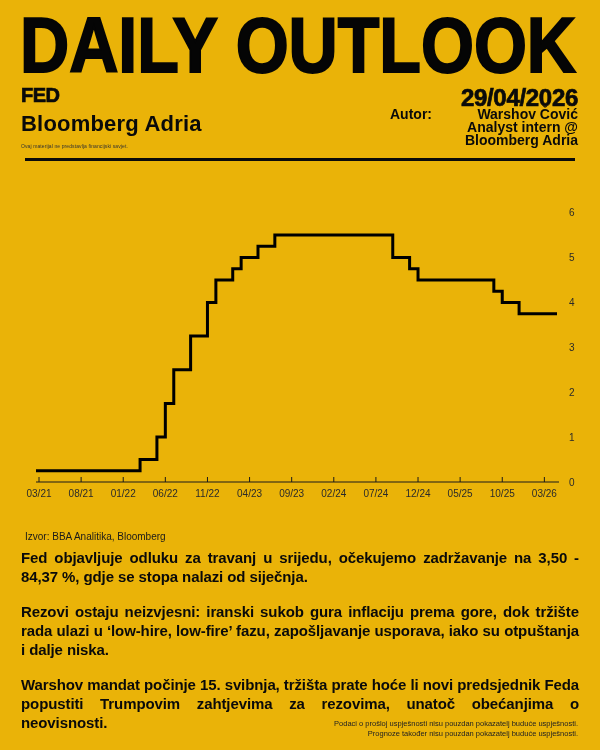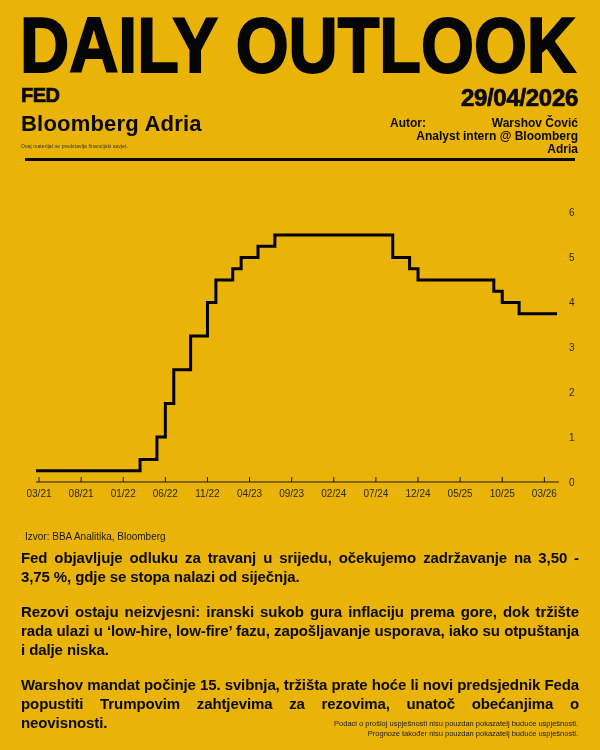--- a/index.html
+++ b/index.html
@@ -14,21 +14,21 @@
   }
   .topic {
     position:absolute; left:21px; top:84px; font-size:20px; font-weight:900;
     letter-spacing:-0.5px; -webkit-text-stroke:0.7px #0a0a0a;
   }
   .issue-date {
     position:absolute; right:22px; top:84px; font-size:24px; font-weight:900;
     letter-spacing:-0.3px; -webkit-text-stroke:0.7px #0a0a0a;
   }
   .brand { position:absolute; left:21px; top:111px; font-size:22px; font-weight:600; letter-spacing:0.2px; }
-  .author-block { position:absolute; right:22px; top:117px; width:188px; font-size:12px; font-weight:bold; line-height:13px; }
+  .author-block { position:absolute; right:22px; top:108px; width:188px; font-size:14px; font-weight:bold; line-height:13px; }
   .author-row { display:flex; justify-content:space-between; }
   .author-role { text-align:right; }
   .micro { position:absolute; left:21px; top:143px; font-size:5px; letter-spacing:0.1px; color:#333; }
   .rule { position:absolute; left:25px; right:25px; top:158px; height:2.5px; background:#0a0a0a; }
   .chart-title {
     position:absolute; left:25px; top:169px; font-size:17px; font-weight:900;
     letter-spacing:-0.2px; -webkit-text-stroke:0.6px #0a0a0a;
   }
   #rate-chart { position:absolute; left:0; top:196px; }
   #rate-chart text { font-family:"Liberation Sans", sans-serif; font-size:10px; fill:#2a2a2a; }
@@ -100,21 +100,21 @@
       <text x="569" y="154.8" text-anchor="start">3</text>
       <text x="569" y="109.9" text-anchor="start">4</text>
       <text x="569" y="65" text-anchor="start">5</text>
       <text x="569" y="20.100000000000023" text-anchor="start">6</text>
       <path d="M 36 274.775 H 140.0731707317073 V 263.55 H 156.91869918699186 V 241.1 H 165.34146341463415 V 207.425 H 173.76422764227644 V 173.75 H 190.60975609756096 V 140.07500000000002 H 207.4552845528455 V 106.4 H 215.87804878048783 V 83.95000000000002 H 232.72357723577235 V 72.725 H 241.14634146341464 V 61.5 H 257.9918699186992 V 50.275000000000006 H 274.8373983739837 V 39.05000000000001 H 392.75609756097566 V 61.5 H 409.6016260162602 V 72.725 H 418.0243902439024 V 83.95000000000002 H 493.8292682926829 V 95.17500000000001 H 502.2520325203252 V 106.4 H 519.0975609756098 V 117.625 H 557 V 117.625" fill="none" stroke="#000000" stroke-width="3" stroke-linejoin="miter" stroke-linecap="butt"></path>
     </svg>
 
   <div class="source-note">Izvor: BBA Analitika, Bloomberg</div>
 
   <div class="body-copy">
-    <p>Fed objavljuje odluku za travanj u srijedu, očekujemo zadržavanje na 3,50 - 3,75 %, gdje se stopa nalazi od siječnja.</p>
+    <p>Fed objavljuje odluku za travanj u srijedu, očekujemo zadržavanje na 3,50 - 84,37 %, gdje se stopa nalazi od siječnja.</p>
     <p>Rezovi ostaju neizvjesni: iranski sukob gura inflaciju prema gore, dok tržište rada ulazi u ‘low-hire, low-fire’ fazu, zapošljavanje usporava, iako su otpuštanja i dalje niska.</p>
     <p>Warshov mandat počinje 15. svibnja, tržišta prate hoće li novi predsjednik Feda popustiti Trumpovim zahtjevima za rezovima, unatoč obećanjima o neovisnosti.</p>
   </div>
 
   <div class="footer-note">
     <div>Podaci o prošloj uspješnosti nisu pouzdan pokazatelj buduće uspješnosti.</div>
     <div>Prognoze također nisu pouzdan pokazatelj buduće uspješnosti.</div>
   </div>
 
 </div>

